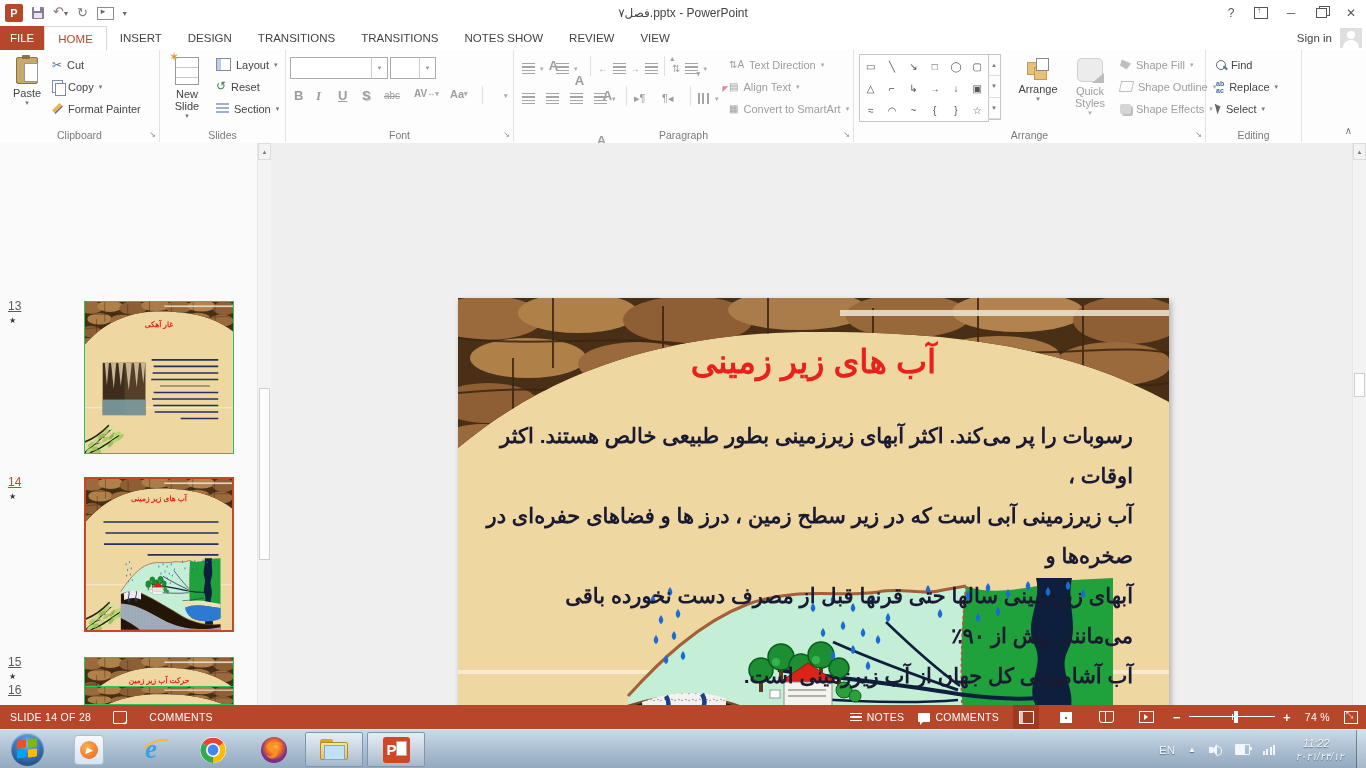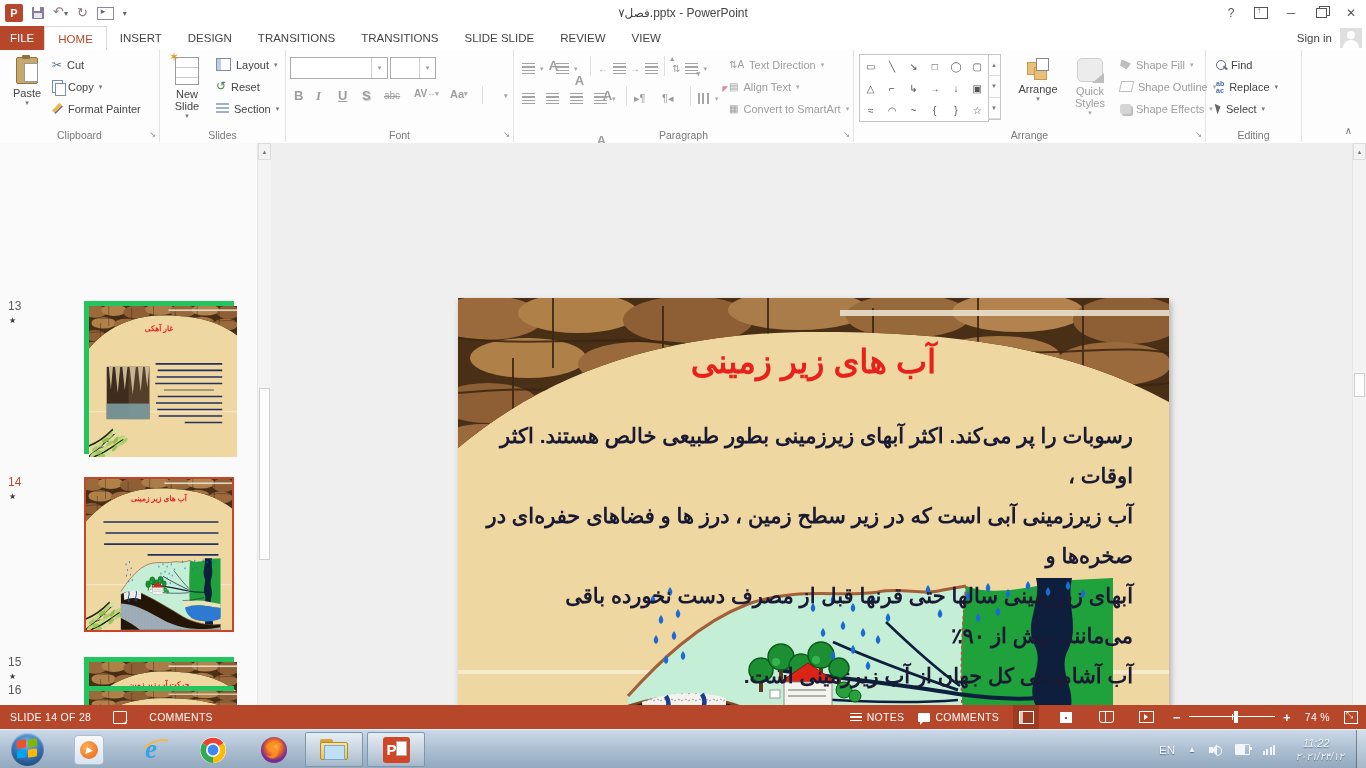--- a/index.html
+++ b/index.html
@@ -85,23 +85,23 @@
   .ic-seff{width:11px;height:10px;background:#D5D5D5;border-radius:2px;box-shadow:2px 2px 0 #BFBFBF;}
   
   .ic-find{width:8px;height:8px;border:1.5px solid #5a6a8a;border-radius:50%;position:relative;}
   .ic-find::after{content:"";position:absolute;left:6px;top:6px;width:5px;height:1.5px;background:#5a6a8a;transform:rotate(40deg);}
   .ic-replace{font-size:7px;color:#4a6a9a;line-height:7px;display:flex;flex-direction:column;font-weight:bold;}
   .ic-select{width:0;height:0;border-left:5px solid #666;border-top:4px solid transparent;border-bottom:7px solid transparent;transform:rotate(-15deg);}
   .collapse-chev{position:absolute;right:14px;bottom:6px;color:#777;font-size:10px;}
   
   .workspace{position:absolute;top:143px;left:0;width:1366px;height:562px;background:#EFEFF0;}
   .thumbpanel{position:absolute;left:0;top:0;width:257px;height:562px;background:#FAFAFB;border-right:1px solid #E3E3E3;overflow:hidden;}
-  .thumb-num{position:absolute;left:8px;font-size:12px;color:#5a5a5a;}
+  .thumb-num{position:absolute;left:8px;font-size:12px;color:#5a5a5a;text-decoration:underline;}
   .thumb-star{position:absolute;left:9px;font-size:8px;color:#3a3a3a;}
-  .thumb{position:absolute;left:84px;width:150px;background:#fff;border:5px solid #22c55e;box-sizing:border-box;}
+  .thumb{position:absolute;left:84px;width:150px;background:#fff;border:1px solid #22c55e;box-sizing:border-box;}
   .thumb.sel{border:2px solid #C5472A;}
   .thumb svg{display:block;}
   .thumb-title{position:absolute;left:0;right:0;text-align:center;color:#E8211D;font-weight:bold;font-size:7.5px;direction:rtl;white-space:nowrap;}
   .vscroll{position:absolute;top:0;width:14px;height:562px;background:#F3F3F3;border-left:1px solid #E6E6E6;box-sizing:border-box;}
   .vscroll .arr{position:absolute;top:0;left:0;right:0;height:15px;background:#F3F3F3;border:1px solid #DCDCDC;display:flex;align-items:center;justify-content:center;font-size:6px;color:#777;}
   .vscroll .vthumb{position:absolute;left:1px;right:1px;background:#FDFDFD;border:1px solid #CFCFCF;}
   
   .slide{position:absolute;left:458px;top:155px;width:711px;height:534px;background:#EFD7A2;box-shadow:2px 3px 6px rgba(0,0,0,.28);}
   .slide-title{position:absolute;top:44px;left:0;right:0;text-align:center;direction:rtl;font-size:33px;font-weight:bold;color:#E8211D;}
   .slide-body{position:absolute;top:118px;left:28px;right:36px;direction:rtl;text-align:right;font-size:21px;font-weight:bold;color:#1A1A33;line-height:40px;}
@@ -385,21 +385,21 @@
     </div>
   </div>
 
   <div class="tabrow">
     <div class="tab file">FILE</div>
     <div class="tab active">HOME</div>
     <div class="tab">INSERT</div>
     <div class="tab">DESIGN</div>
     <div class="tab">TRANSITIONS</div>
     <div class="tab">TRANSITIONS</div>
-    <div class="tab">SLIDE SLIDE</div>
+    <div class="tab">NOTES SHOW</div>
     <div class="tab">REVIEW</div>
     <div class="tab">VIEW</div>
     <div class="signin">
       <span>Sign in</span>
       <span class="avatar"></span>
     </div>
   </div>
 
   <div class="ribbon">
 

